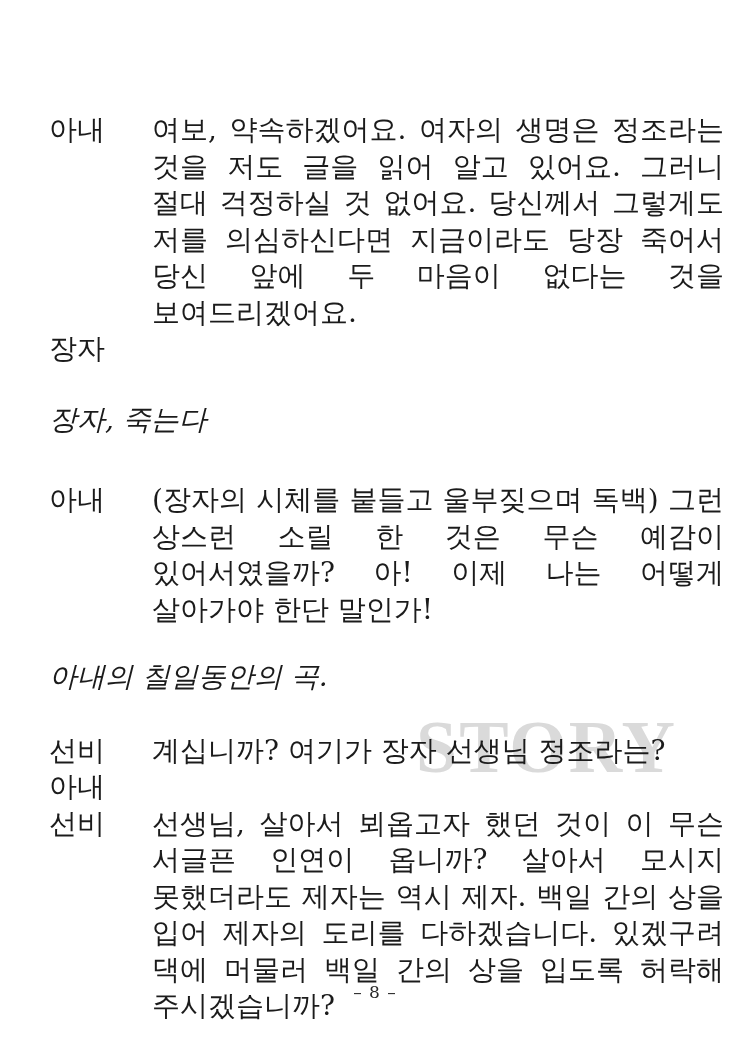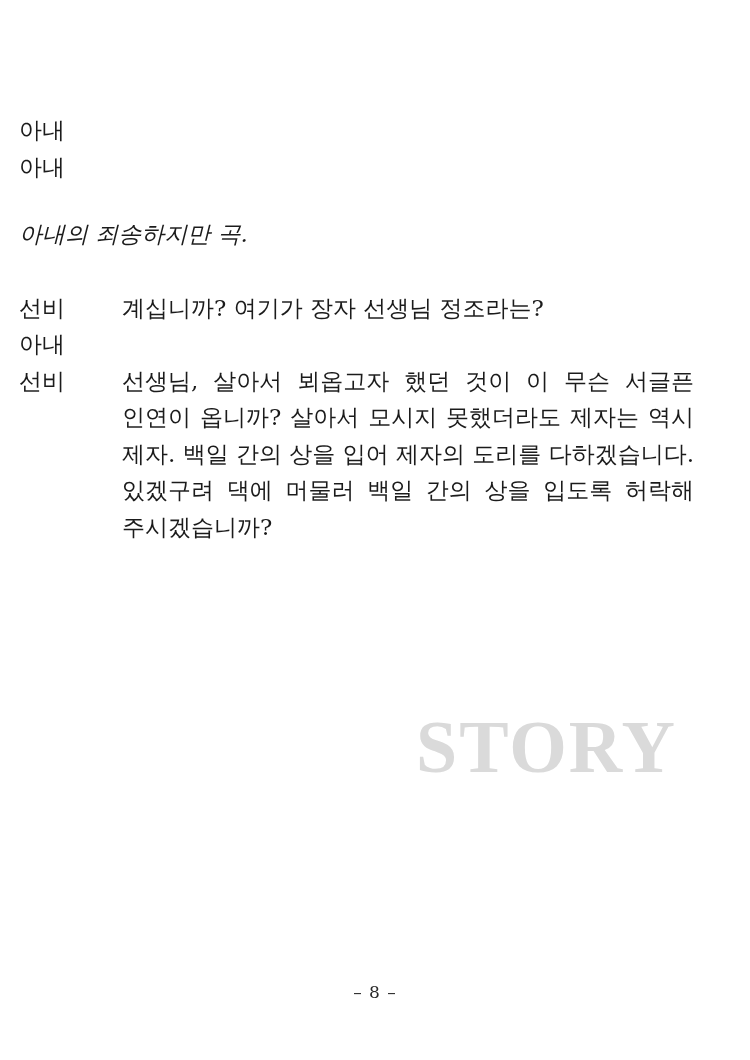--- a/index.html
+++ b/index.html
@@ -24,25 +24,25 @@
     font-family: "Liberation Serif", serif;
     font-size: 74px;
     line-height: 82px;
     letter-spacing: 2px;
     font-weight: 700;
     user-select: none;
     white-space: nowrap;
   }
   .content {
     position: absolute;
-    left: 19px;
+    left: 49px;
     top: 112px;
     width: 675px;
     z-index: 1;
-    font-size: 23px;
+    font-size: 28px;
     line-height: 36.5px;
   }
   .dialogue-row {
     display: flex;
     align-items: flex-start;
   }
   .speaker {
     flex: 0 0 103px;
     width: 103px;
   }
@@ -77,32 +77,38 @@
 <div class="page">
 
   <div class="watermark" style="color: rgb(218, 218, 218);">
     <div>STORY</div>
   </div>
 
   <div class="content">
 
     <div class="dialogue-row">
       <div class="speaker">아내</div>
+      <div class="speech">여보, 약속하겠어요. 여자의 생명은 정조라는 것을 저도 글을 읽어 알고 있어요. 그러니 절대 걱정하실 것 없어요. 당신께서 그렇게도 저를 의심하신다면 지금이라도 당장 죽어서 당신 앞에 두 마음이 없다는 것을 보여드리겠어요.</div>
     </div>
 
     <div class="dialogue-row">
+      <div class="speaker">장자</div>
     </div>
 
+    <div class="stage stage-1">
+      <div>장자, 죽는다</div>
+    </div>
 
     <div class="dialogue-row">
       <div class="speaker">아내</div>
+      <div class="speech">(장자의 시체를 붙들고 울부짖으며 독백) 그런 상스런 소릴 한 것은 무슨 예감이 있어서였을까? 아! 이제 나는 어떻게 살아가야 한단 말인가!</div>
     </div>
 
     <div class="stage stage-2">
-      <div>아내의 죄송하지만 곡.</div>
+      <div>아내의 칠일동안의 곡.</div>
     </div>
 
     <div class="dialogue-row">
       <div class="speaker">선비</div>
       <div class="speech">계십니까? 여기가 장자 선생님 정조라는?</div>
     </div>
 
     <div class="dialogue-row">
       <div class="speaker">아내</div>
     </div>

